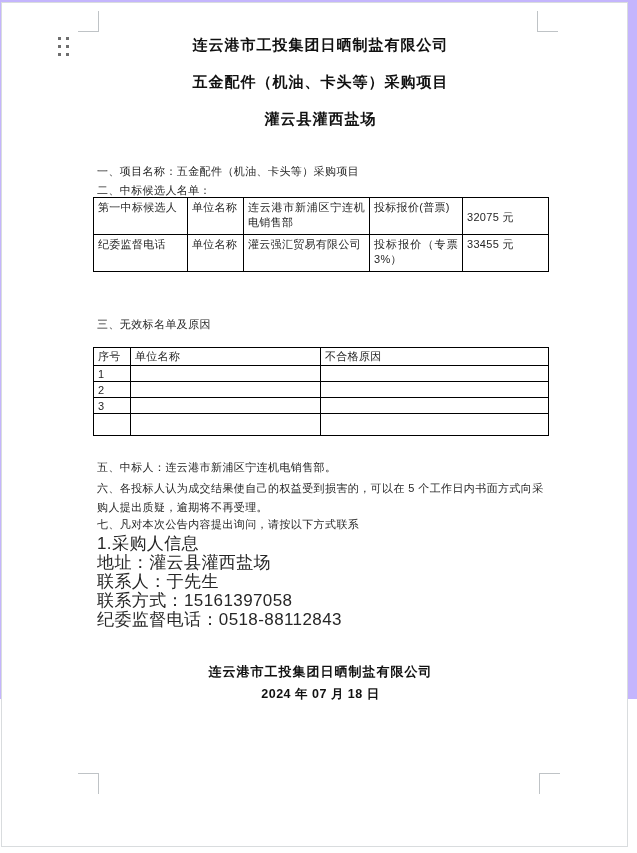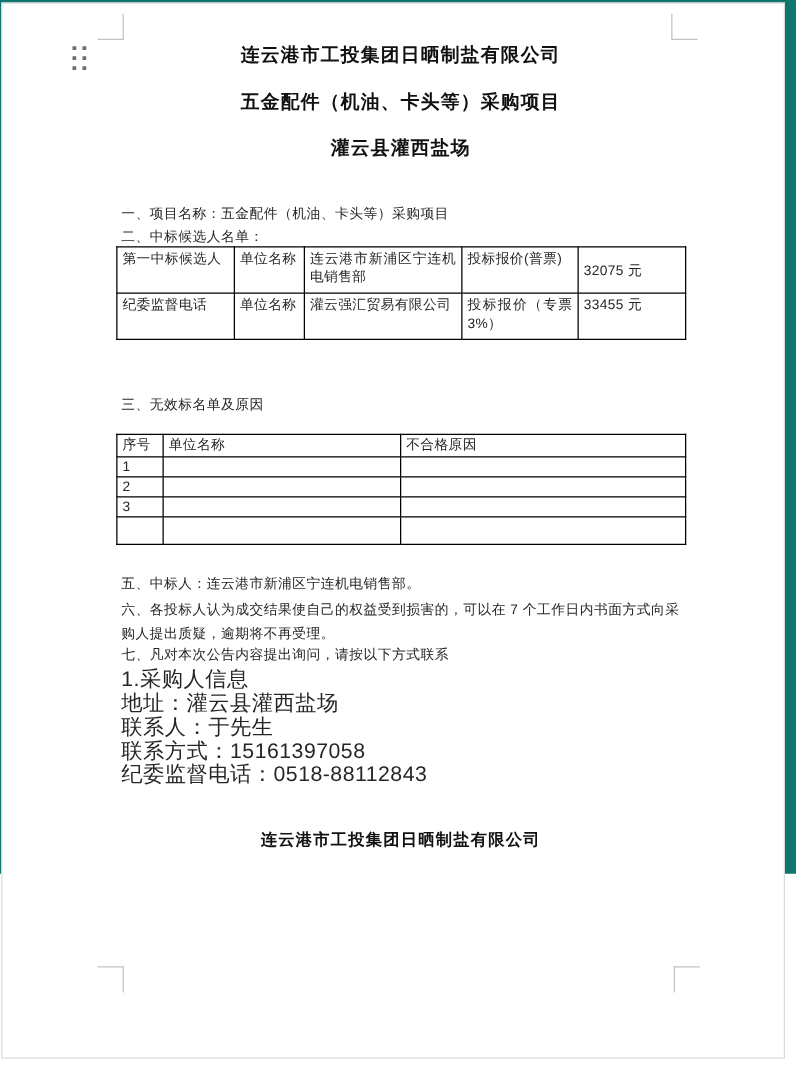--- a/index.html
+++ b/index.html
@@ -4,21 +4,21 @@
 <style>
   html, body {
     margin: 0; padding: 0;
     width: 637px; height: 853px;
     overflow: hidden;
     font-family: "Liberation Sans", sans-serif;
   }
   .canvas {
     position: relative;
     width: 637px; height: 699px;
-    background: #0f766e;
+    background: #c4b5fd;
   }
   .page {
     position: absolute;
     left: 1px; top: 2px;
     width: 625px; height: 843px;
     background: #ffffff;
     border: 1px solid #d9dcde;
     box-sizing: content-box;
   }
   
@@ -181,27 +181,28 @@
       </tr>
       <tr class="rl">
         <td></td>
         <td></td>
         <td></td>
       </tr>
     </tbody>
       </table>
 
     <div class="line s5">五、中标人：连云港市新浦区宁连机电销售部。</div>
-    <div class="line s6">六、各投标人认为成交结果使自己的权益受到损害的，可以在 7 个工作日内书面方式向采购人提出质疑，逾期将不再受理。</div>
+    <div class="line s6">六、各投标人认为成交结果使自己的权益受到损害的，可以在 5 个工作日内书面方式向采购人提出质疑，逾期将不再受理。</div>
     <div class="line s7">七、凡对本次公告内容提出询问，请按以下方式联系</div>
 
     <div class="purchaser">
       <div>1.采购人信息</div>
       <div>地址：灌云县灌西盐场</div>
       <div>联系人：于先生</div>
       <div>联系方式：15161397058</div>
       <div>纪委监督电话：0518-88112843</div>
     </div>
 
     <div class="f-company">连云港市工投集团日晒制盐有限公司</div>
+    <div class="f-date">2024 年 07 月 18 日</div>
 
   </div>
 </div>
 
 </body></html>

